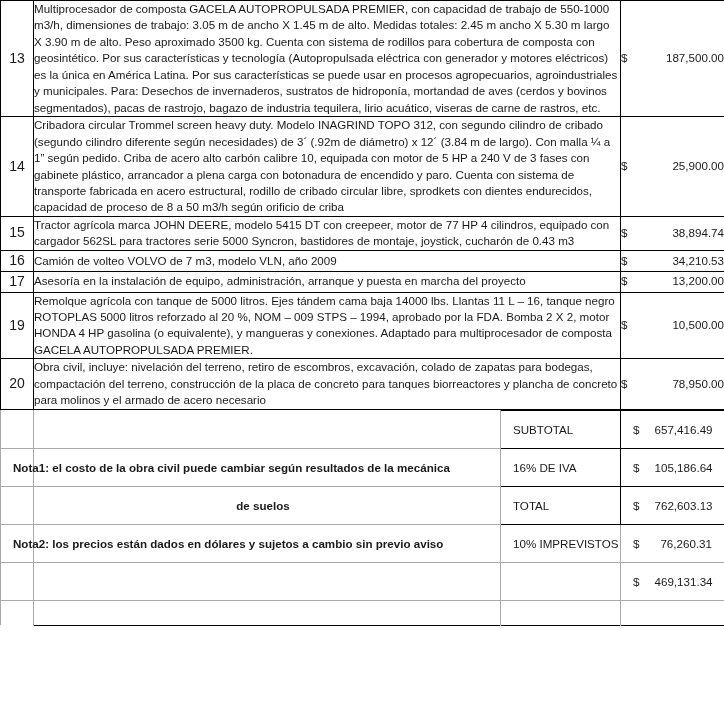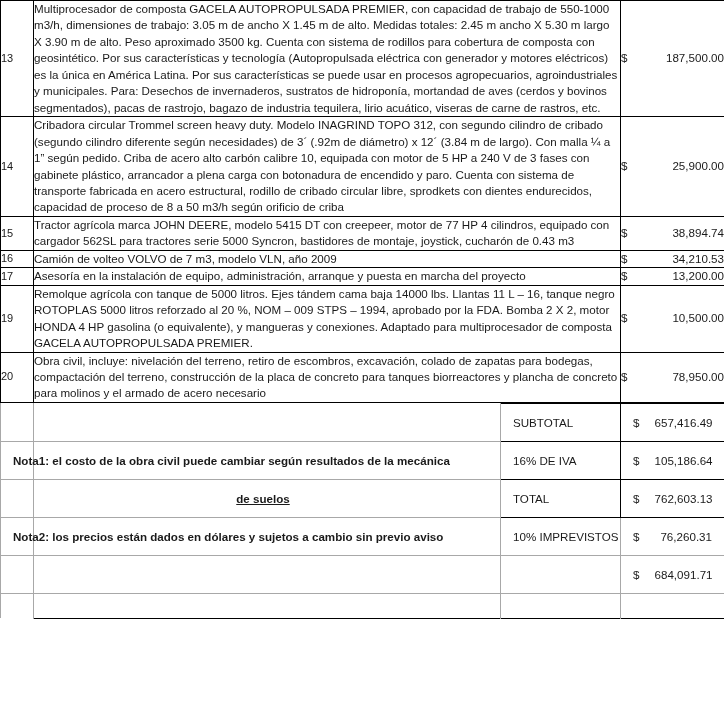--- a/index.html
+++ b/index.html
@@ -32,22 +32,22 @@
     vertical-align: middle;
     padding: 0;
   }
   
   col.c-num   { width: 33px; }
   col.c-desc  { width: 587px; }
   col.c-cur   { width: 22px; }
   col.c-amt   { width: 82px; }
 
   .num {
-    text-align: left;
-    font-size: 11px;
+    text-align: center;
+    font-size: 14px;
     color: #1a1a1a;
   }
   .desc {
     text-align: left;
     padding: 1px 3px 1px 4px;
     color: #1a1a1a;
     word-wrap: break-word;
     hyphens: none;
   }
   .cur {
@@ -87,21 +87,21 @@
     white-space: nowrap;
     overflow: visible;
     padding: 0;
   }
   .b-note span.inner {
     position: relative;
     display: inline-block;
     left: -33px;
     width: 500px;
   }
-  .b-note.center span.inner { text-align: center; text-decoration: underline; }
+  .b-note.center span.inner { text-align: center; }
   .b-label {
     border: 1px solid #000;
     border-right: none;
     padding-left: 4px;
     text-align: left;
     white-space: nowrap;
   }
   .b-cur {
     border-top: 1px solid #000;
     border-bottom: 1px solid #000;
@@ -228,21 +228,21 @@
         <td class="b-label lt-t lt-b lt-l">10% IMPREVISTOS</td>
         <td class="b-cur lt-t lt-b lt-l">$</td>
         <td class="b-amt lt-t lt-b lt-r">76,260.31</td>
       </tr>
 
       <tr style="height:21px">
         <td class="b-empty-left lt-b lt-l lt-r"></td>
         <td class="b-note lt-b lt-r"></td>
         <td class="b-label lt-t lt-b lt-l"></td>
         <td class="b-cur lt-t lt-b lt-l">$</td>
-        <td class="b-amt lt-t lt-b lt-r">684,091.71</td>
+        <td class="b-amt lt-t lt-b lt-r">469,131.34</td>
       </tr>
 
       <tr style="height:4px">
         <td class="b-empty-left lt-l lt-r no-b"></td>
         <td class="b-note lt-r no-b"></td>
         <td class="b-label lt-l no-b no-t"></td>
         <td class="b-cur lt-l no-b no-t"></td>
         <td class="b-amt lt-r no-b no-t"></td>
       </tr>
     </tbody>

